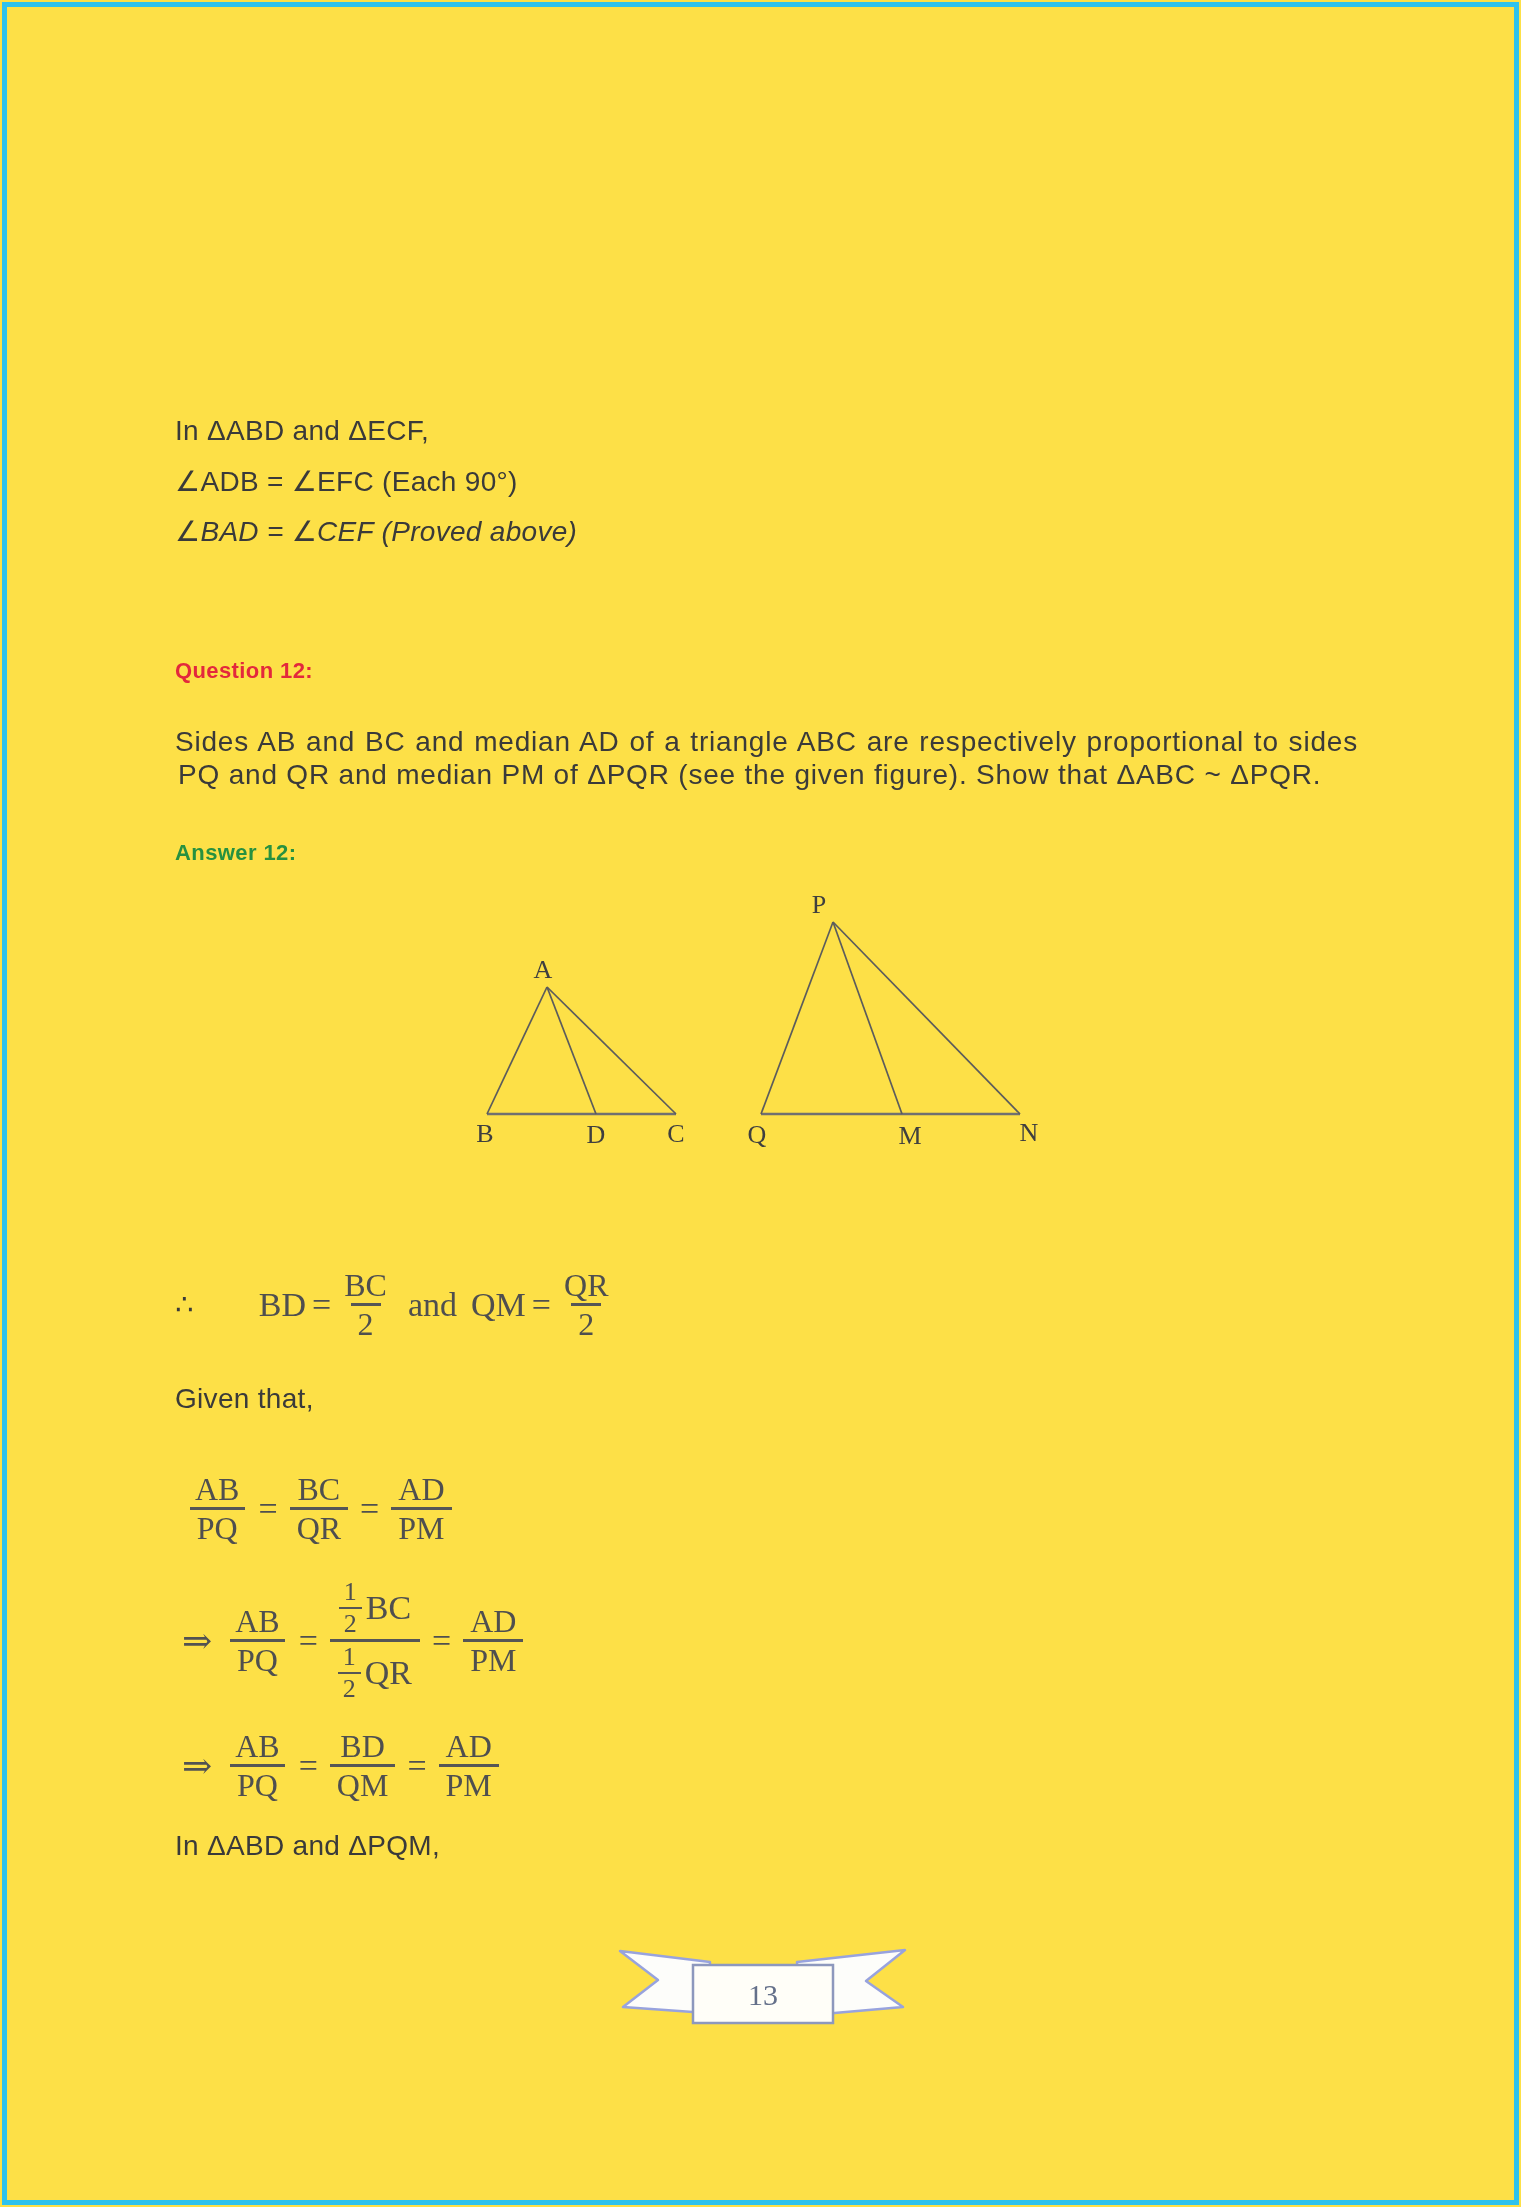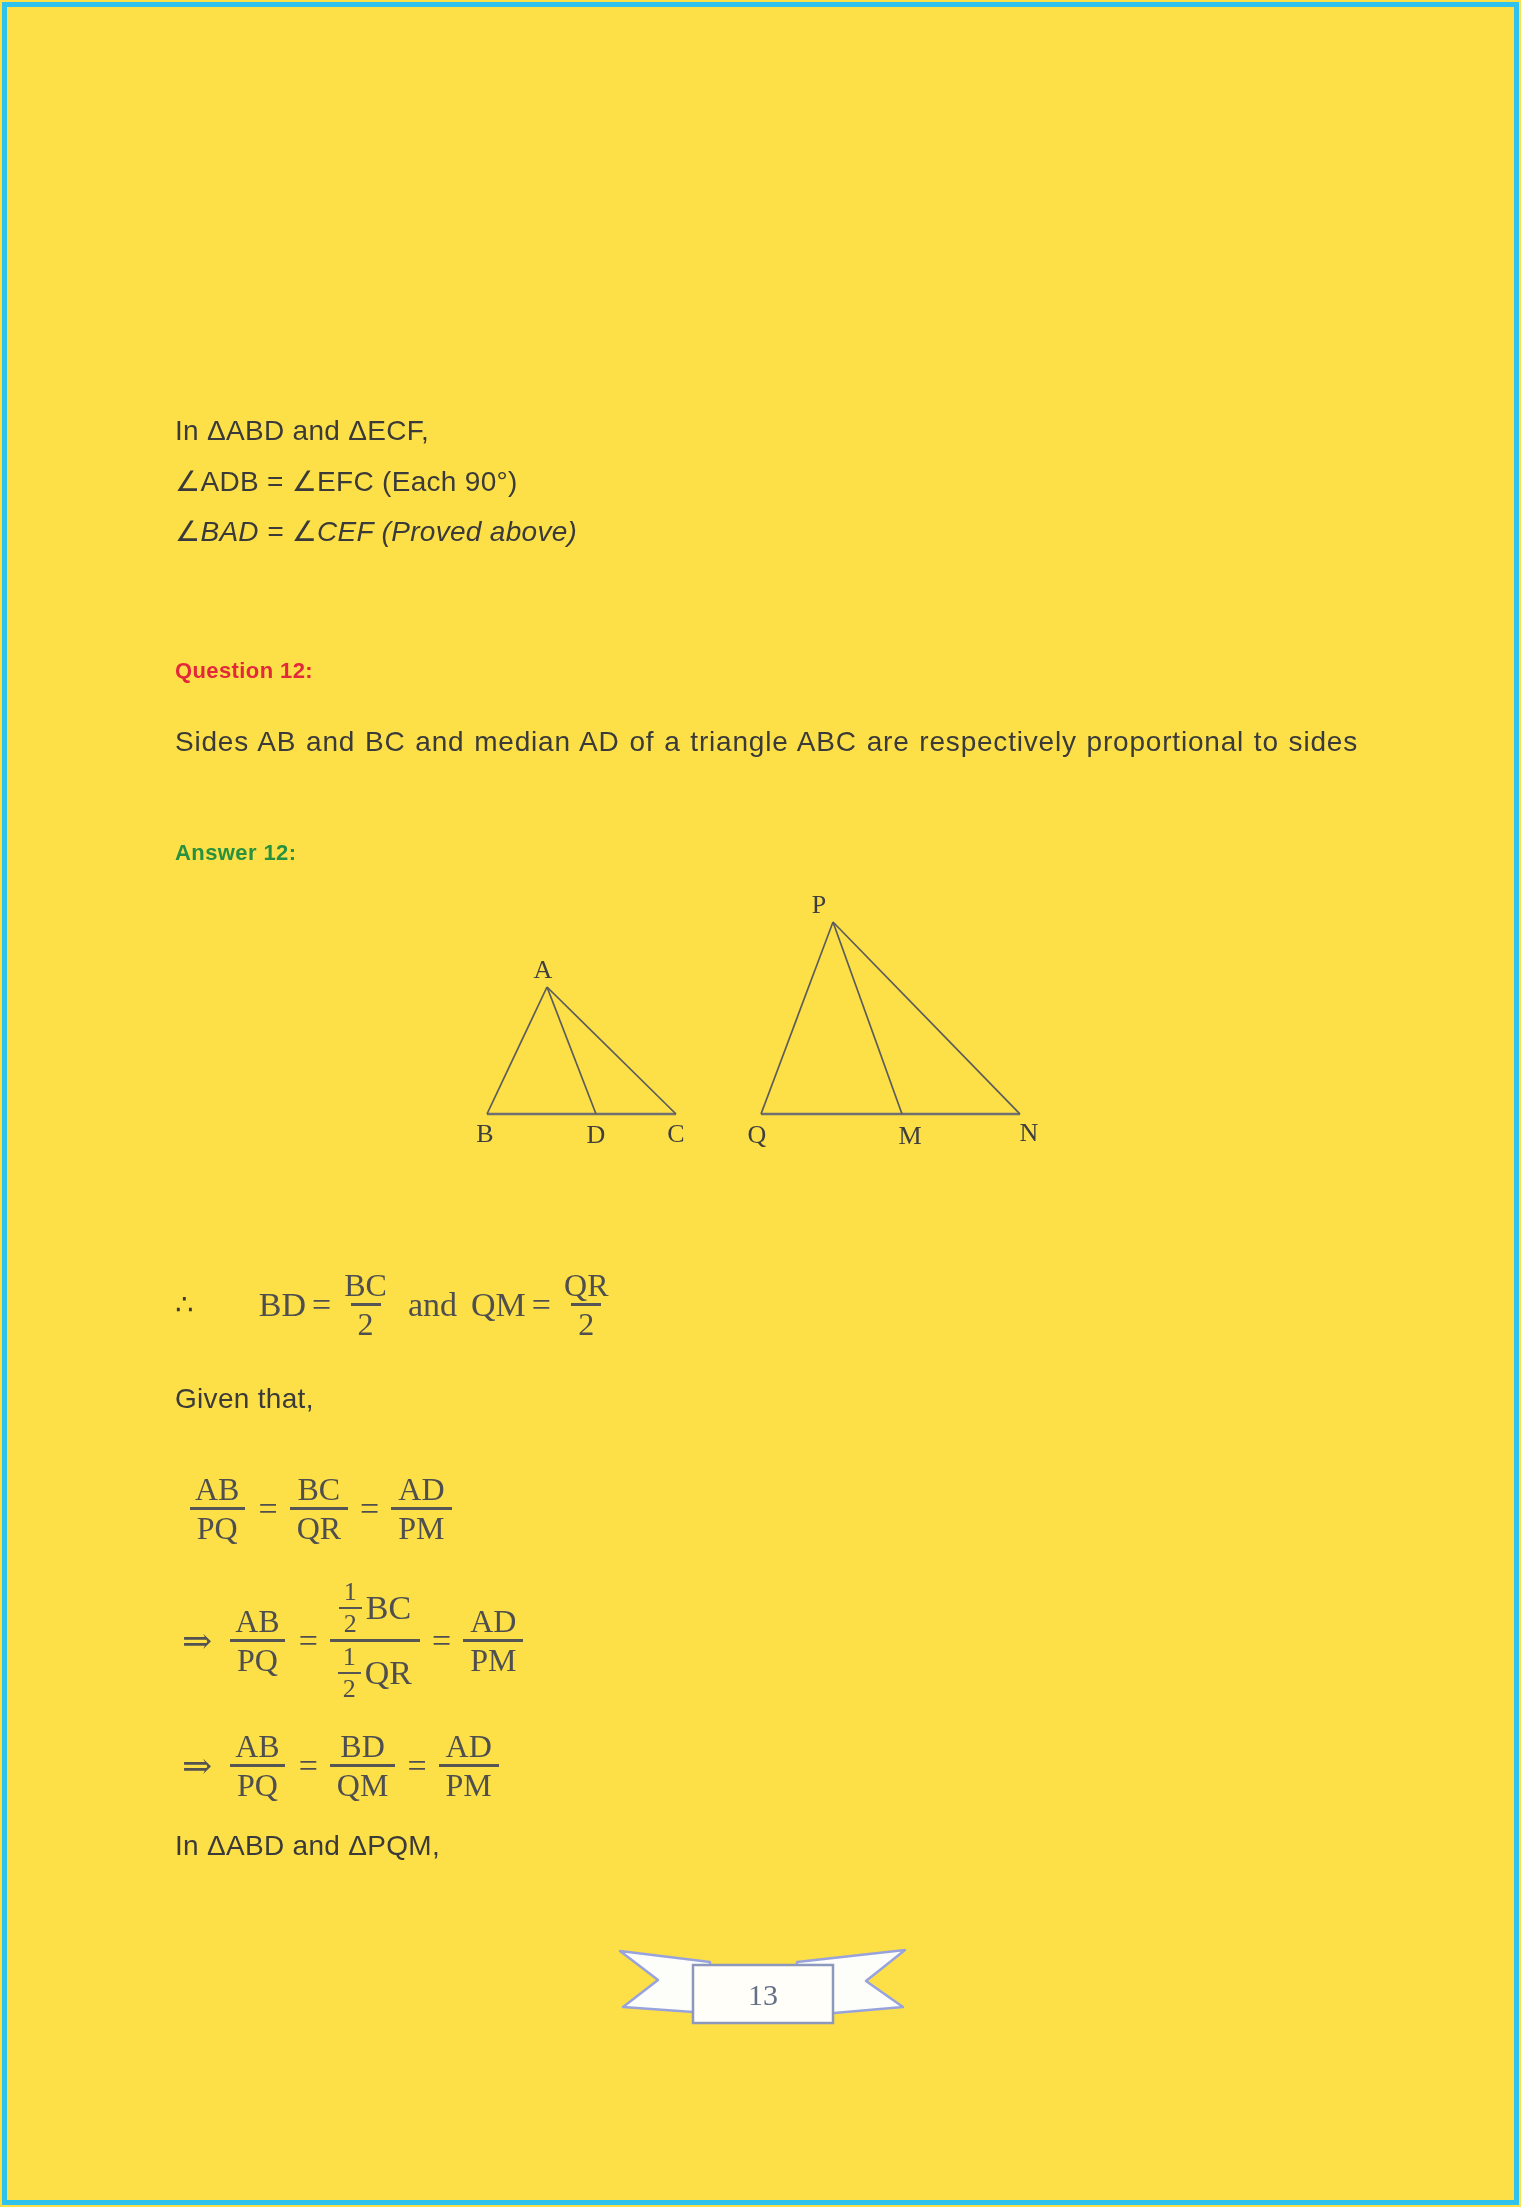--- a/index.html
+++ b/index.html
@@ -50,20 +50,21 @@
 
 <div class="page">
   <div class="frame"></div>
 
   <div class="abs bodytext" style="left:175px; top:415px;">In ΔABD and ΔECF,</div>
   <div class="abs bodytext" style="left:175px; top:465px;">∠ADB = ∠EFC (Each 90°)</div>
   <div class="abs bodytext" style="left:175px; top:515px;font-style:italic;">∠BAD = ∠CEF (Proved above)</div>
 
   <div class="abs heading q-heading" style="left:175px; top:658px;">Question 12:</div>
   <div class="abs para-line justify" style="left:175px; top:709px;margin-top:17px;">Sides AB and BC and median AD of a triangle ABC are respectively proportional to sides</div>
+  <div class="abs para-line" style="left:178px; top:759px; white-space:nowrap;">PQ and QR and median PM of ΔPQR (see the given figure). Show that ΔABC ~ ΔPQR.</div>
 
   <div class="abs heading a-heading" style="left:175px; top:840px;">Answer 12:</div>
 
   <svg class="abs" style="left:455px; top:890px;" width="620" height="268" viewBox="0 0 620 268">
 
     <line x1="32" y1="224" x2="221" y2="224" stroke="#707070" stroke-width="2.4"></line>
     <line x1="92" y1="97" x2="32" y2="224" stroke="#5c5c5c" stroke-width="1.7"></line>
     <line x1="92" y1="97" x2="221" y2="224" stroke="#5c5c5c" stroke-width="1.7"></line>
     <line x1="92" y1="97" x2="141" y2="224" stroke="#5c5c5c" stroke-width="1.7"></line>
     <text x="88" y="88" font-size="26" fill="#3f3f3f" text-anchor="middle">A</text>

